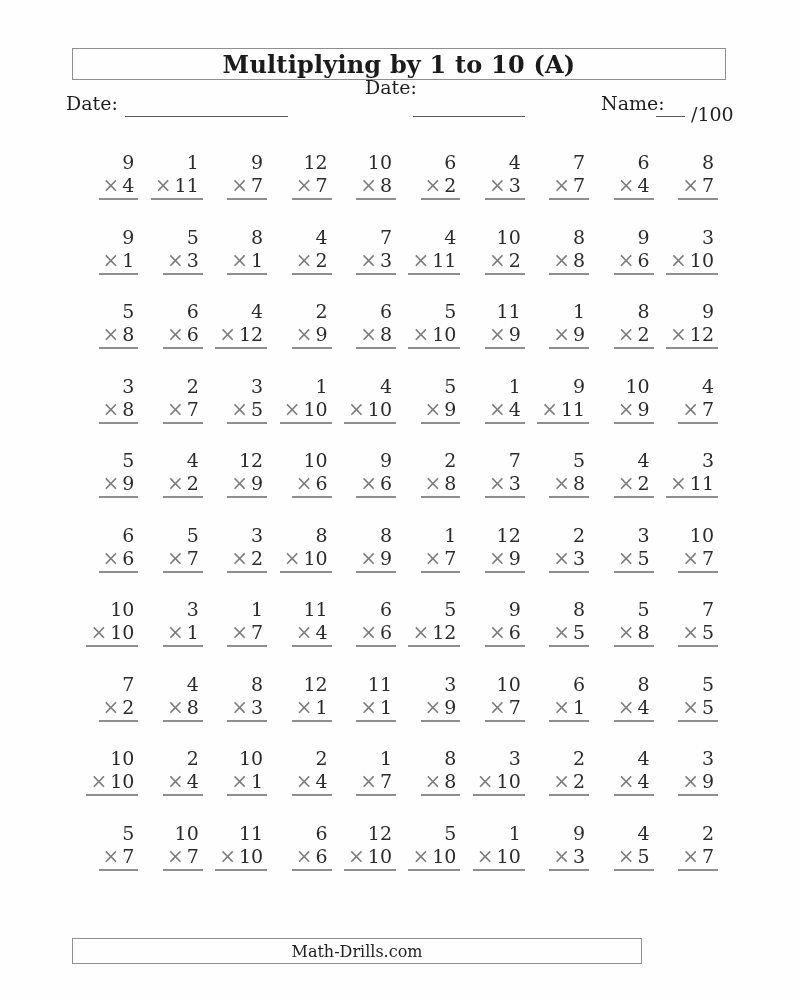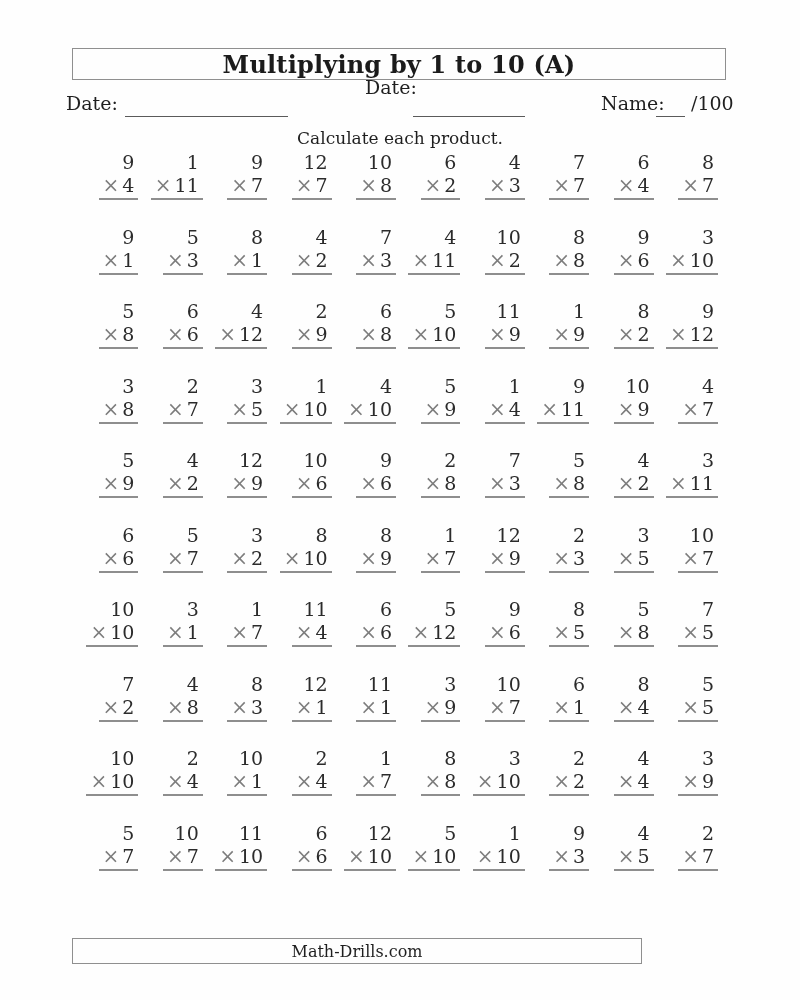--- a/index.html
+++ b/index.html
@@ -38,21 +38,21 @@
   }
   .lbl {
     position: absolute;
     font-size: 19px;
     color: #1f1f1f;
     white-space: nowrap;
   }
   .name-lbl  { left: 66px;  top: 92px; }
   .date-lbl  { left: 365px; top: 76px; }
   .score-lbl { left: 601px; top: 92px; }
-  .score-total { left: 691px; top: 92px; }
+  .score-total { left: 691px; top: 103px; }
   .blank-line {
     position: absolute;
     height: 0;
     border-bottom: 1.5px solid #5a5a5a;
   }
   .name-line  { left: 125px; top: 116px; width: 163px; }
   .date-line  { left: 413px; top: 116px; width: 112px; }
   .score-line { left: 656px; top: 116px; width: 29px; }
   .instruction {
     position: absolute;
@@ -126,21 +126,20 @@
   <span class="lbl name-lbl">Date:</span>
   <span class="blank-line name-line"></span>
 
   <span class="lbl date-lbl">Date:</span>
   <span class="blank-line date-line"></span>
 
   <span class="lbl score-lbl">Name:</span>
   <span class="blank-line score-line"></span>
   <span class="lbl score-total">/100</span>
 
-  <div class="instruction">Calculate each product.</div>
 
   <div class="grid" id="problem-grid">
       <div class="problem"><div class="op-top">9</div><div class="op-bottom"><span class="times">×</span>4</div></div>
       <div class="problem"><div class="op-top">1</div><div class="op-bottom"><span class="times">×</span>11</div></div>
       <div class="problem"><div class="op-top">9</div><div class="op-bottom"><span class="times">×</span>7</div></div>
       <div class="problem"><div class="op-top">12</div><div class="op-bottom"><span class="times">×</span>7</div></div>
       <div class="problem"><div class="op-top">10</div><div class="op-bottom"><span class="times">×</span>8</div></div>
       <div class="problem"><div class="op-top">6</div><div class="op-bottom"><span class="times">×</span>2</div></div>
       <div class="problem"><div class="op-top">4</div><div class="op-bottom"><span class="times">×</span>3</div></div>
       <div class="problem"><div class="op-top">7</div><div class="op-bottom"><span class="times">×</span>7</div></div>

